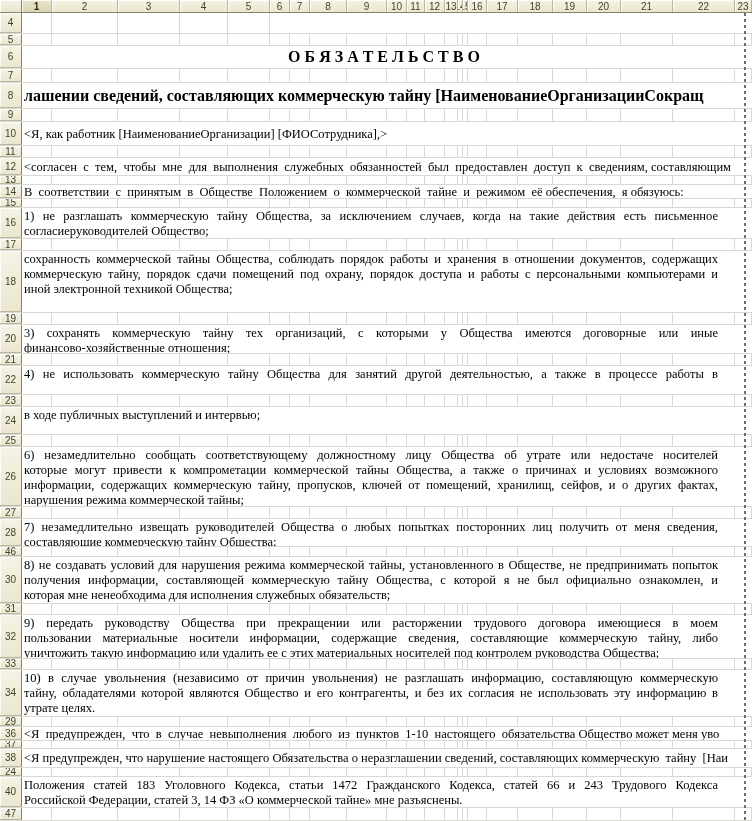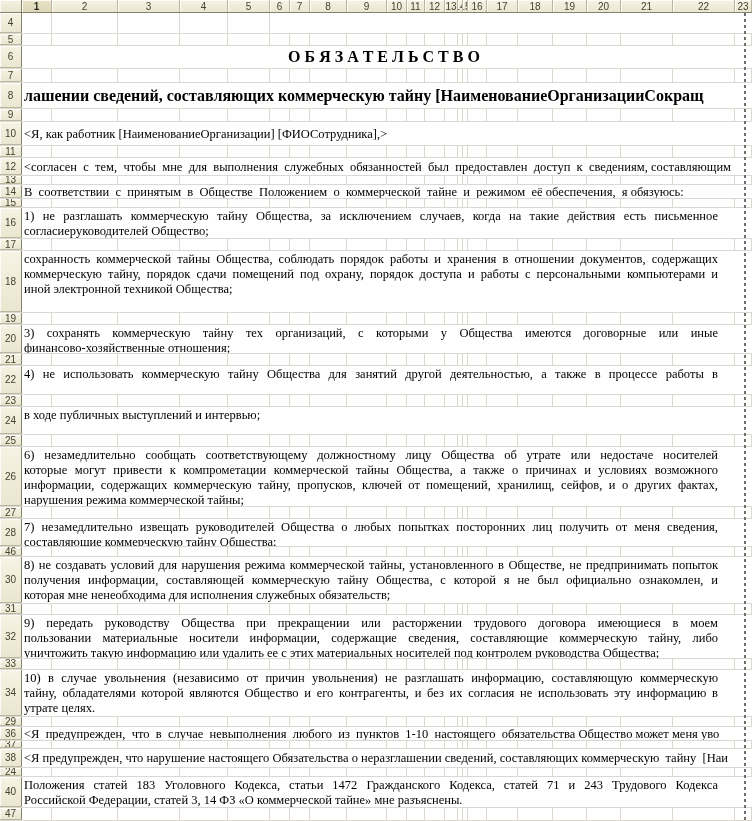--- a/index.html
+++ b/index.html
@@ -770,21 +770,21 @@
           <div class="cell" style="width: 34px;"></div>
           <div class="cell" style="width: 52px;"></div>
           <div class="cell" style="width: 62px;"></div>
           <div class="cell" style="width: 17px;"></div>
         </div>
       </div>
       <div class="row" style="height: 31px;">
         <div class="rh">40</div>
         <div class="rc">
           <div class="para">
-            <div class="pl j">Положения статей 183 Уголовного Кодекса, статьи 1472 Гражданского Кодекса, статей 71 и 243 Трудового Кодекса</div>
+            <div class="pl j">Положения статей 183 Уголовного Кодекса, статьи 1472 Гражданского Кодекса, статей 66 и 243 Трудового Кодекса</div>
             <div class="pl">Российской Федерации, статей 3, 14 ФЗ «О коммерческой тайне» мне разъяснены.</div>
           </div>
         </div>
       </div>
       <div class="row" style="height: 13px;">
         <div class="rh">47</div>
         <div class="rc grid">
           <div class="cell" style="width: 30px;"></div>
           <div class="cell" style="width: 66px;"></div>
           <div class="cell" style="width: 62px;"></div>

